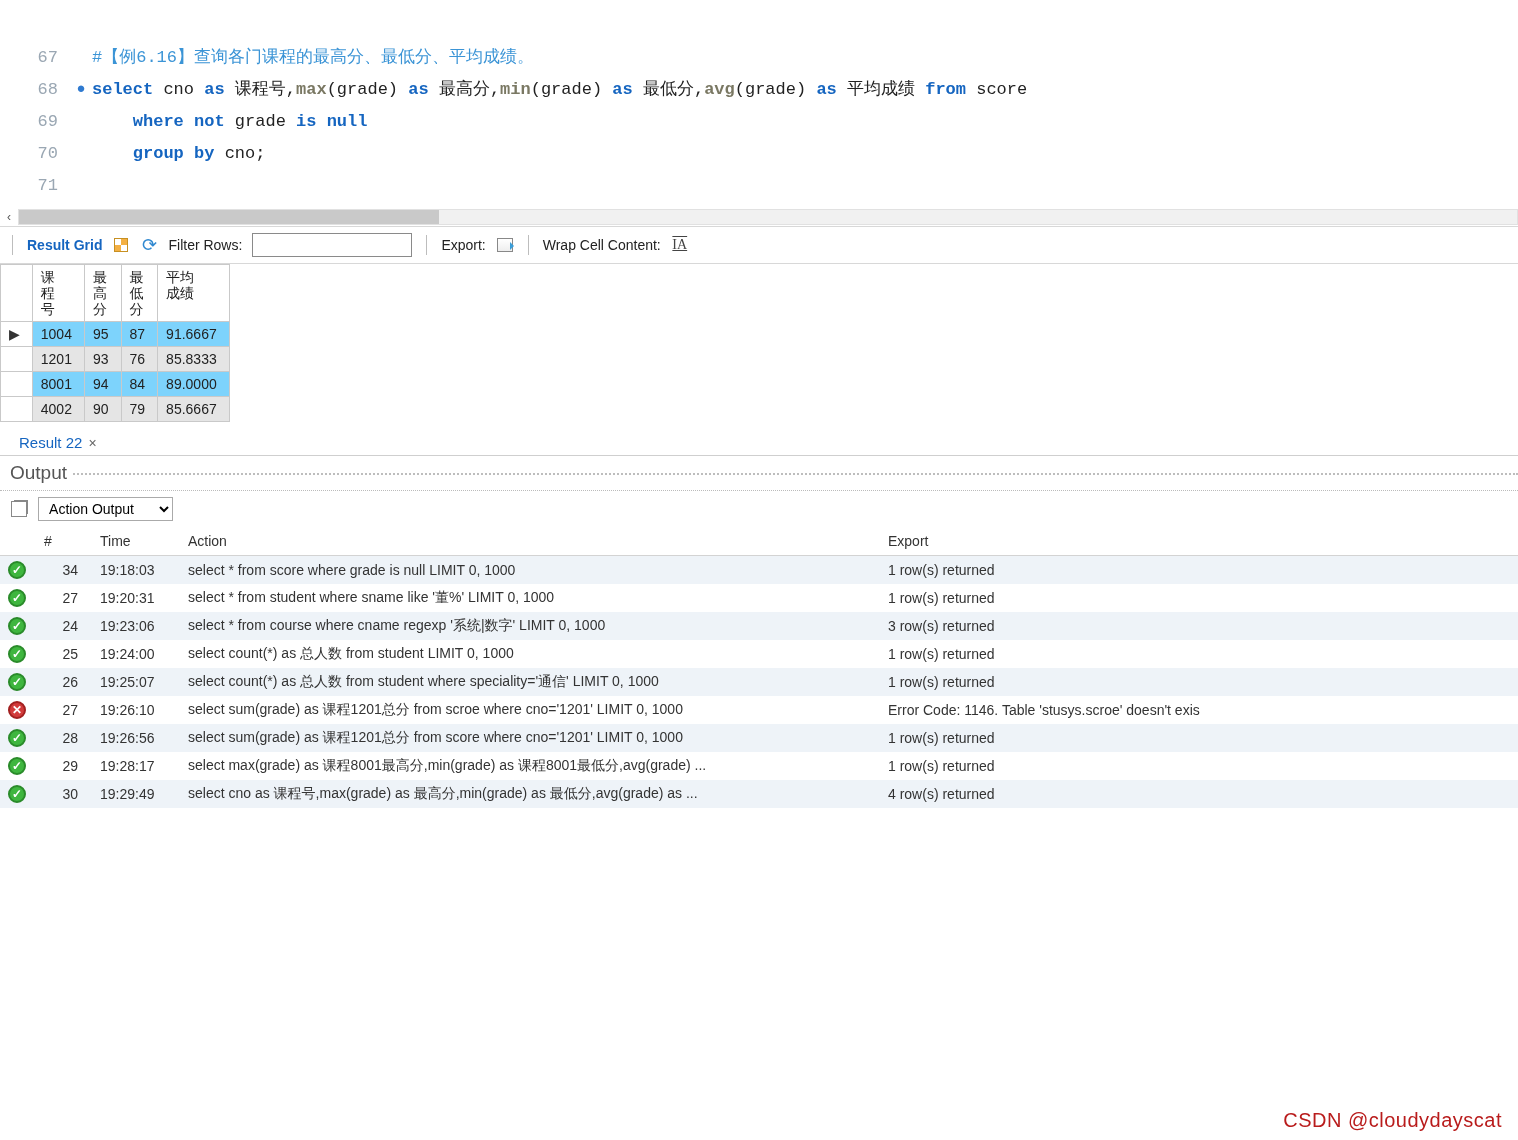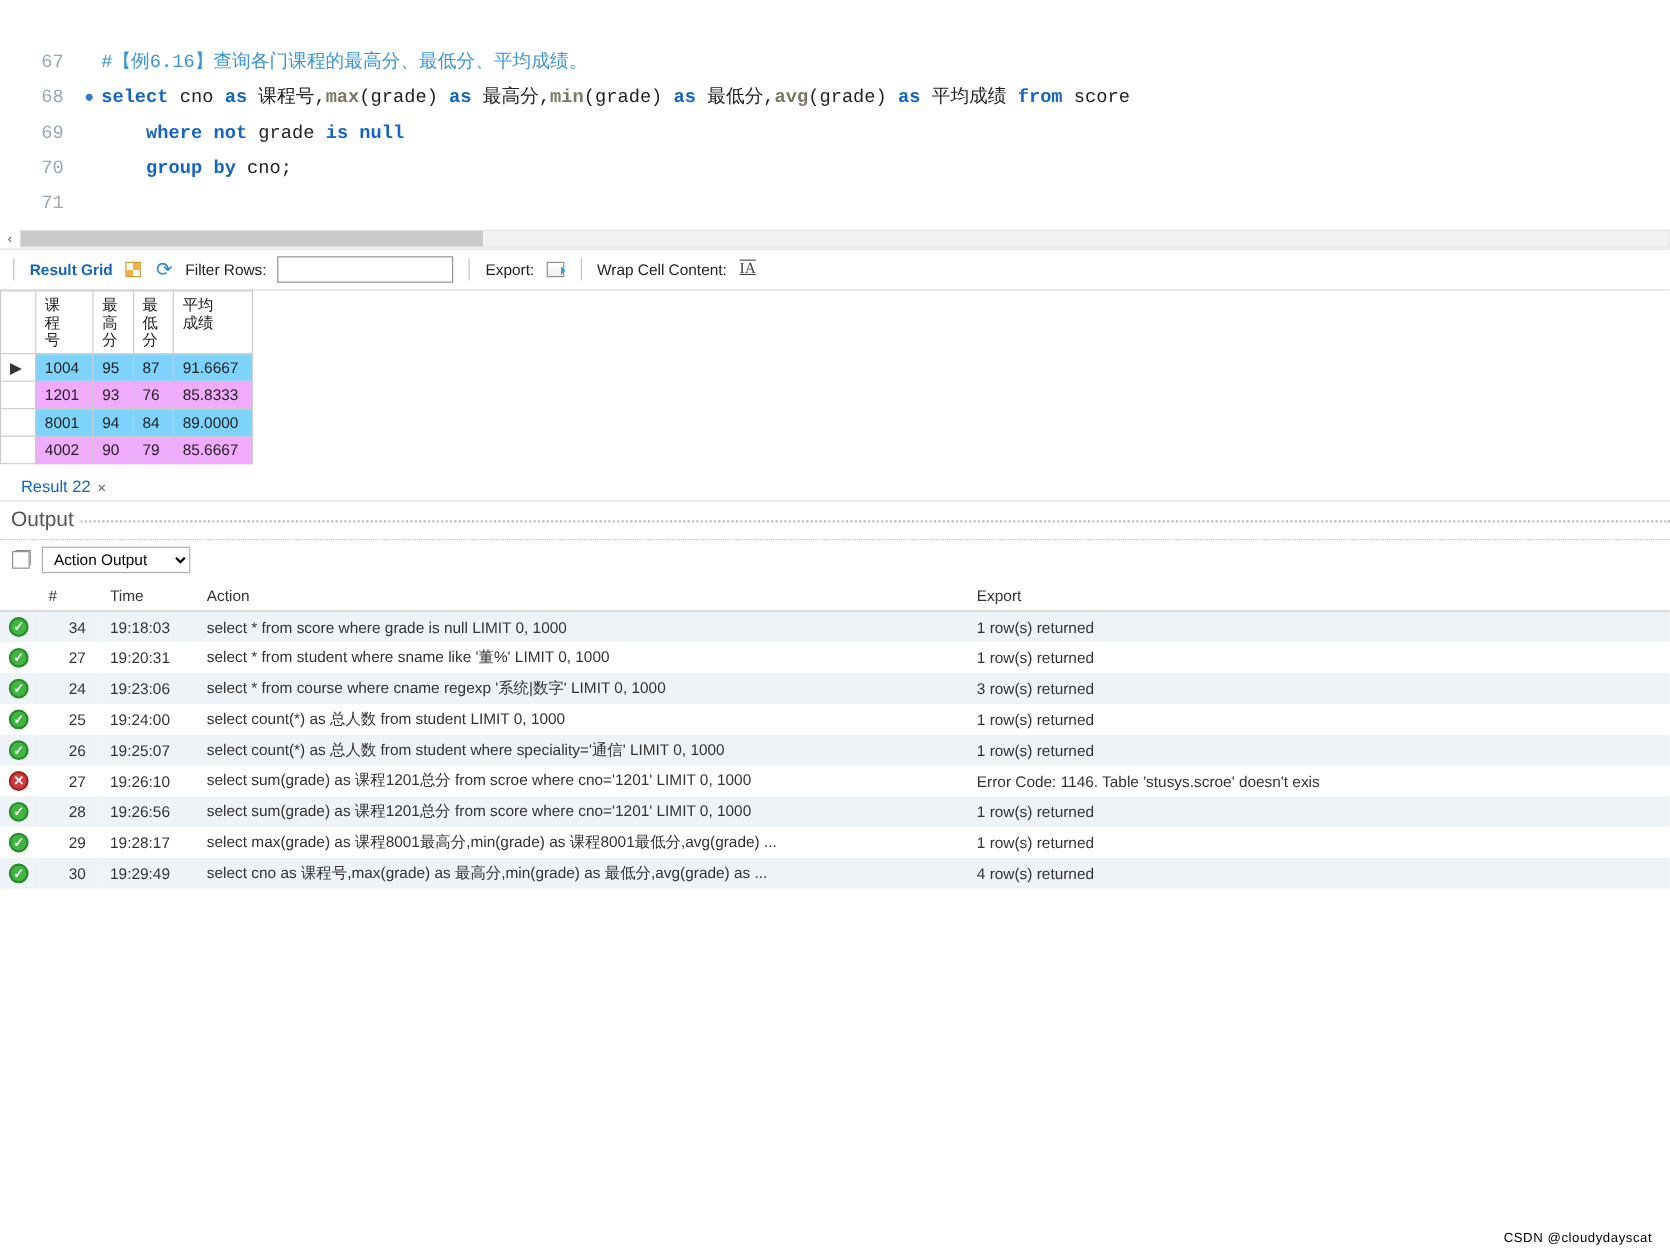--- a/index.html
+++ b/index.html
@@ -29,43 +29,43 @@
   .ico-export { width:16px; height:14px; border:1px solid #888; background:linear-gradient(#fff,#eee); position:relative; }
   .ico-export::after { content:""; position:absolute; right:-6px; top:3px; border:4px solid transparent; border-left-color:#3a9dd8; }
   .ico-wrap { font-family: serif; text-decoration: overline underline; color:#444; font-size:14px; }
   
   .grid-wrap { padding: 0; }
   table.grid { border-collapse: collapse; margin:0; }
   table.grid th, table.grid td { border:1px solid #c9c9c9; padding:4px 12px 4px 8px; text-align:left; font-size:14px; background:#7dd3fc; }
   table.grid th { background:#fff; font-weight:normal; line-height:1.15; vertical-align:top; }
   table.grid th .v { display:block; }
   table.grid td.rowhdr { width:24px; background:#fff; text-align:center; color:#333; }
-  table.grid tr.alt td { background:#f0abfc; }
+  table.grid tr.alt td { background:#e5e5e5; }
   table.grid tr.alt td.rowhdr { background:#fff; }
   
   .result-tabs { padding:8px 0 0 12px; border-bottom:1px solid #cfcfcf; display:flex; gap:6px; align-items:flex-end; height:34px;}
   .result-tab { color:#1565c0; font-size:15px; padding:4px 6px; display:flex; align-items:center; gap:6px; border:1px solid transparent; border-bottom:none;}
   .result-tab.active { color:#1565c0; }
   .result-tab .x { color:#666; font-size:14px; cursor:pointer; }
   
   .output-hdr { padding:6px 10px; color:#555; background:#fff; border-bottom:1px dotted #bbb; position:relative; font-size:19px;}
   .output-hdr::after { content:""; position:absolute; left:62px; right:0; top:50%; border-top:2px dotted #bdbdbd; z-index:0;}
   .output-hdr span { background:#fff; position:relative; z-index:1; padding-right:6px;}
   .output-toolbar { display:flex; align-items:center; gap:10px; padding:6px 10px; }
   .ico-copy { width:16px; height:16px; border:1px solid #888; box-shadow:2px -2px 0 -1px #888; }
-  select.sel { height:24px; border:1px solid #aaa; background:#fff; padding:2px 22px 2px 6px; font-size:14px; }
+  select.sel { height:24px; border:1px solid #aaa; background:#fff; padding:2px 22px 2px 6px; font-size:14px;text-align:center; }
   table.log { width:100%; border-collapse:collapse; font-size:14px; }
   table.log th { text-align:left; font-weight:normal; color:#333; padding:6px 8px; border-bottom:1px solid #d3d3d3; background:#fff; }
   table.log td { padding:5px 8px; color:#333; vertical-align:middle; white-space:nowrap; overflow:hidden; text-overflow:ellipsis; }
   table.log tr.odd td { background:#eef3f8; }
   .stat { width:18px; height:18px; border-radius:50%; display:inline-flex; align-items:center; justify-content:center; color:#fff; font-size:12px; font-weight:bold;}
   .ok { background:#3fb63f; border:2px solid #2a8b2a;}
   .err { background:#d23b3b; border:2px solid #a22020;}
   .log td.c-num { text-align:right; padding-right:14px;}
-  .watermark { position:fixed; right:16px; bottom:8px; color:#000000; font-size:12px; letter-spacing:.5px;margin-top:12px;}
+  .watermark { position:fixed; right:16px; bottom:8px; color:#b91c1c; font-size:20px; letter-spacing:.5px;margin-top:12px;}
 </style>
 </head>
 <body>
 
 <div class="editor" id="editor"><div class="line"><div class="gutter">67</div><div class="marker"></div><div class="code"><span class="cm">#【例6.16】查询各门课程的最高分、最低分、平均成绩。</span></div></div><div class="line"><div class="gutter">68</div><div class="marker">●</div><div class="code"><span class="kw">select</span> cno <span class="kw">as</span> 课程号,<span class="fn">max</span>(grade) <span class="kw">as</span> 最高分,<span class="fn">min</span>(grade) <span class="kw">as</span> 最低分,<span class="fn">avg</span>(grade) <span class="kw">as</span> 平均成绩 <span class="kw">from</span> score</div></div><div class="line"><div class="gutter">69</div><div class="marker"></div><div class="code">    <span class="kw">where</span> <span class="kw">not</span> grade <span class="kw">is</span> <span class="kw">null</span></div></div><div class="line"><div class="gutter">70</div><div class="marker"></div><div class="code">    <span class="kw">group</span> <span class="kw">by</span> cno;</div></div><div class="line"><div class="gutter">71</div><div class="marker"></div><div class="code"></div></div></div>
 
 <div class="hscroll">
   <div class="arrow">‹</div>
   <div class="track">
       <div class="thumb"></div>

